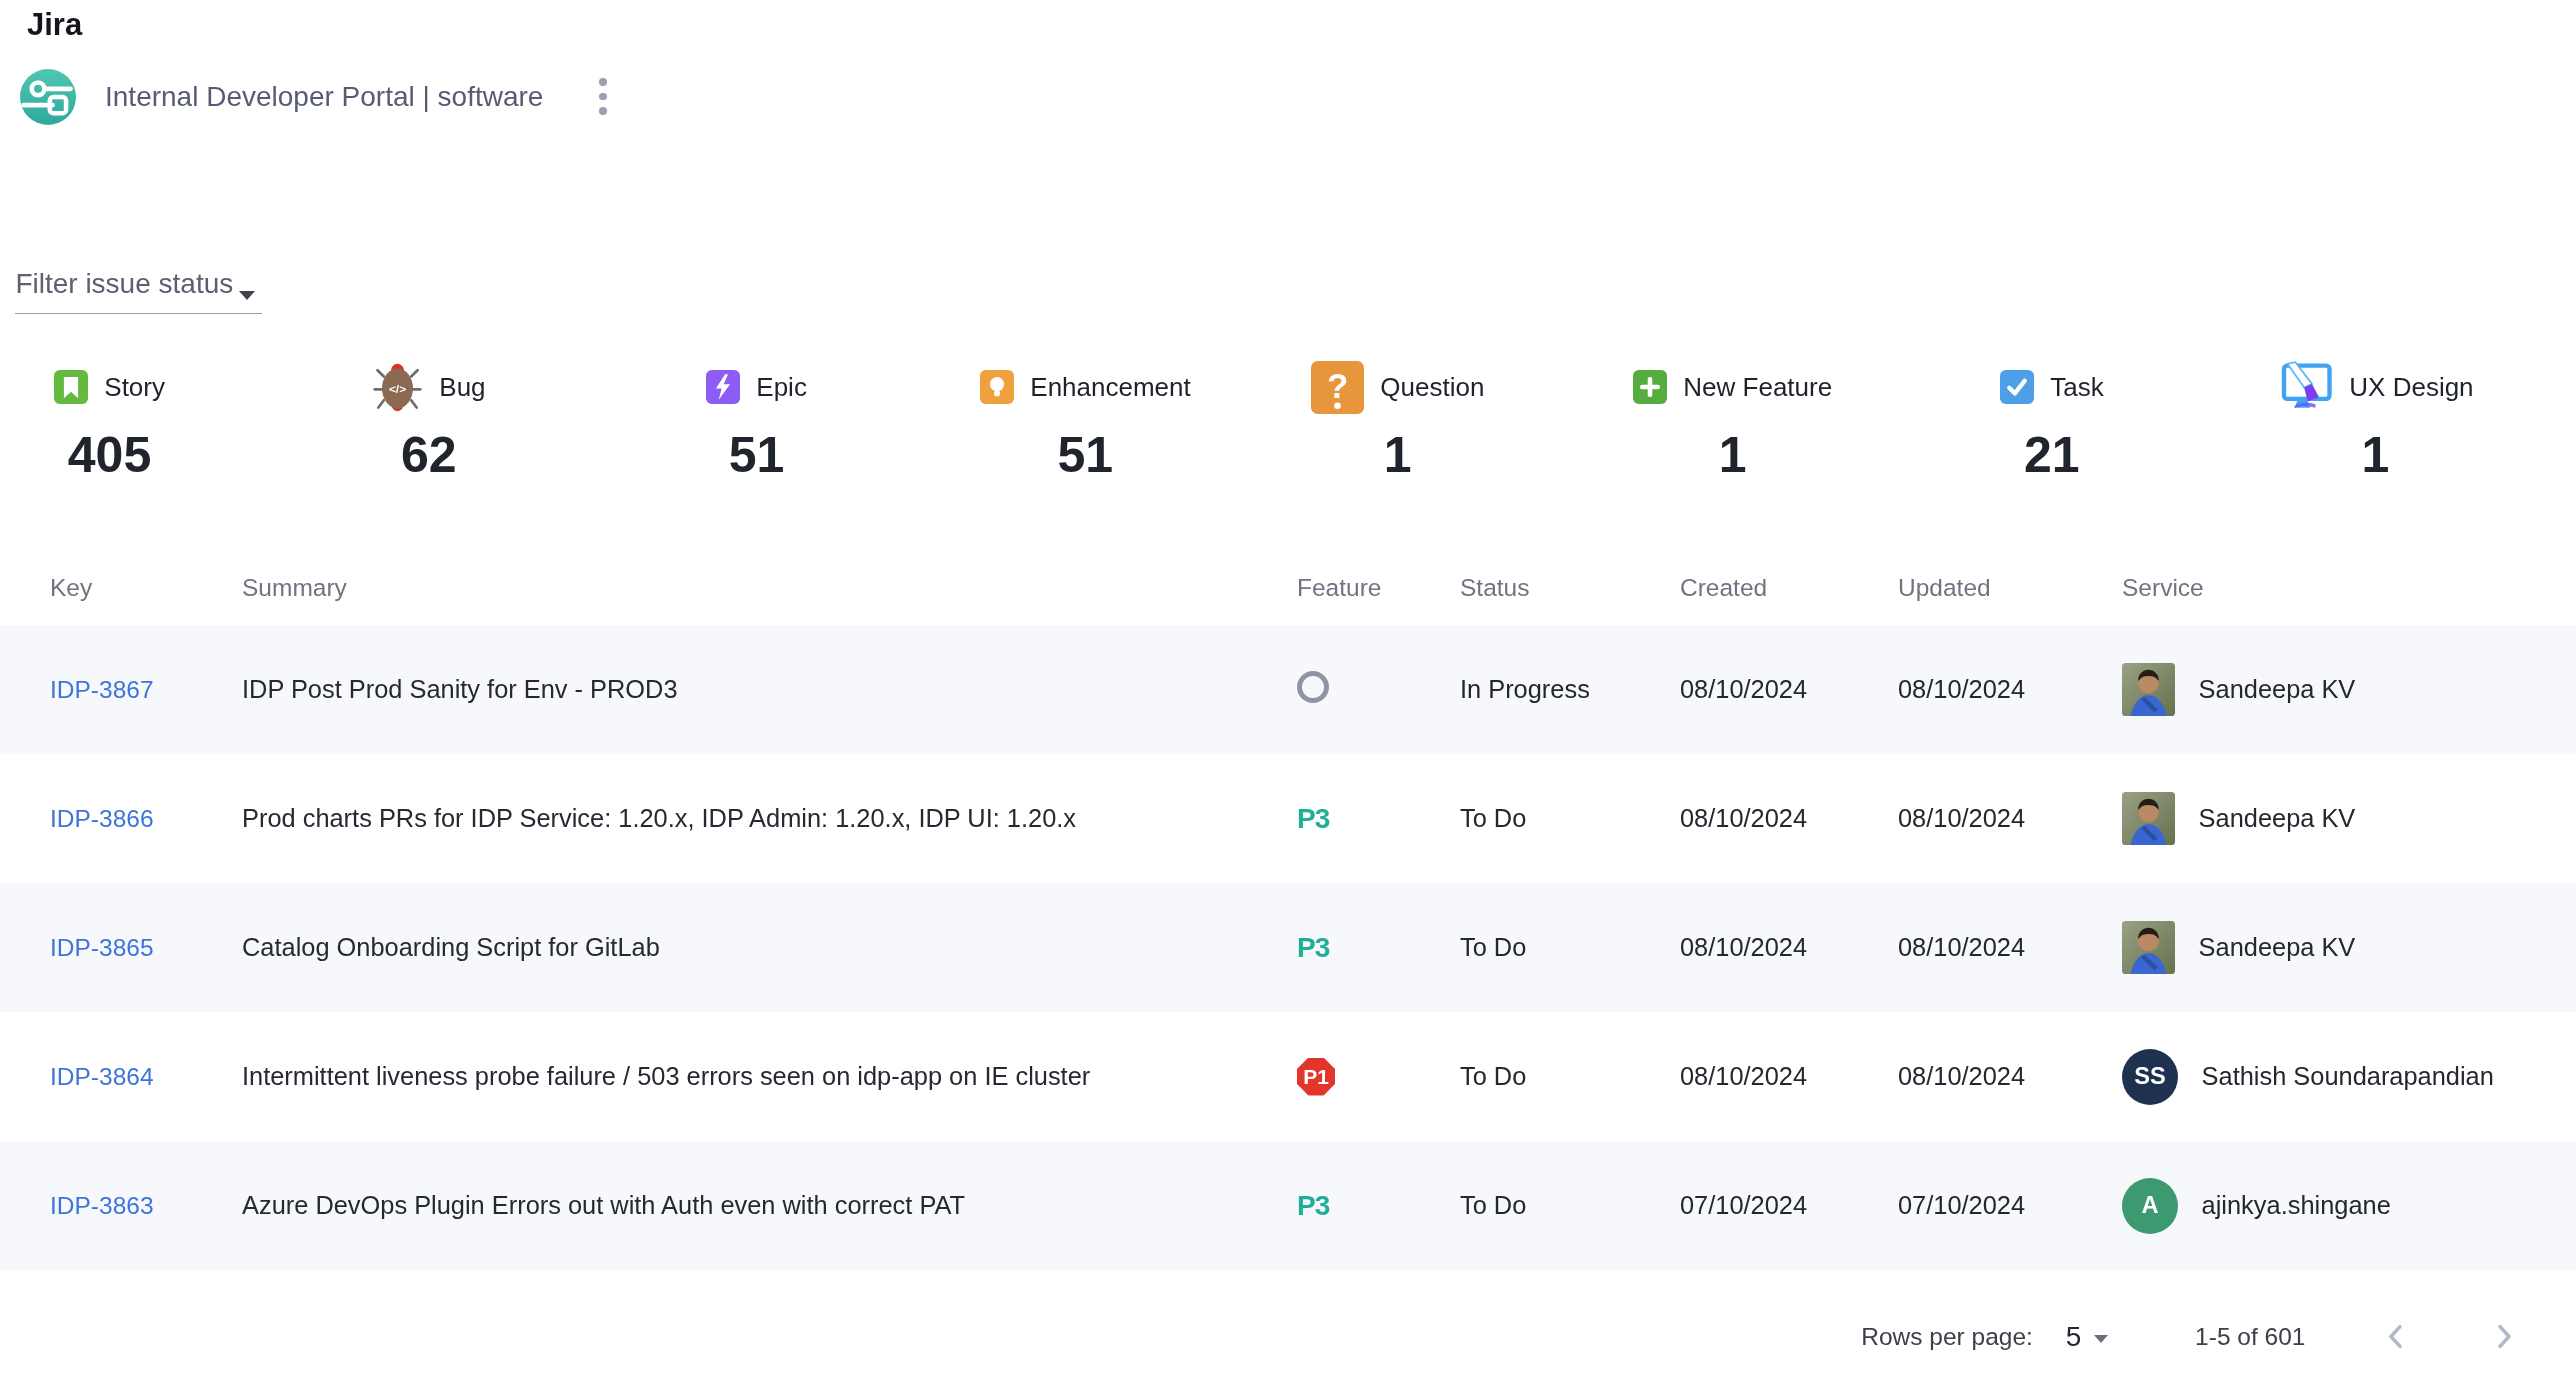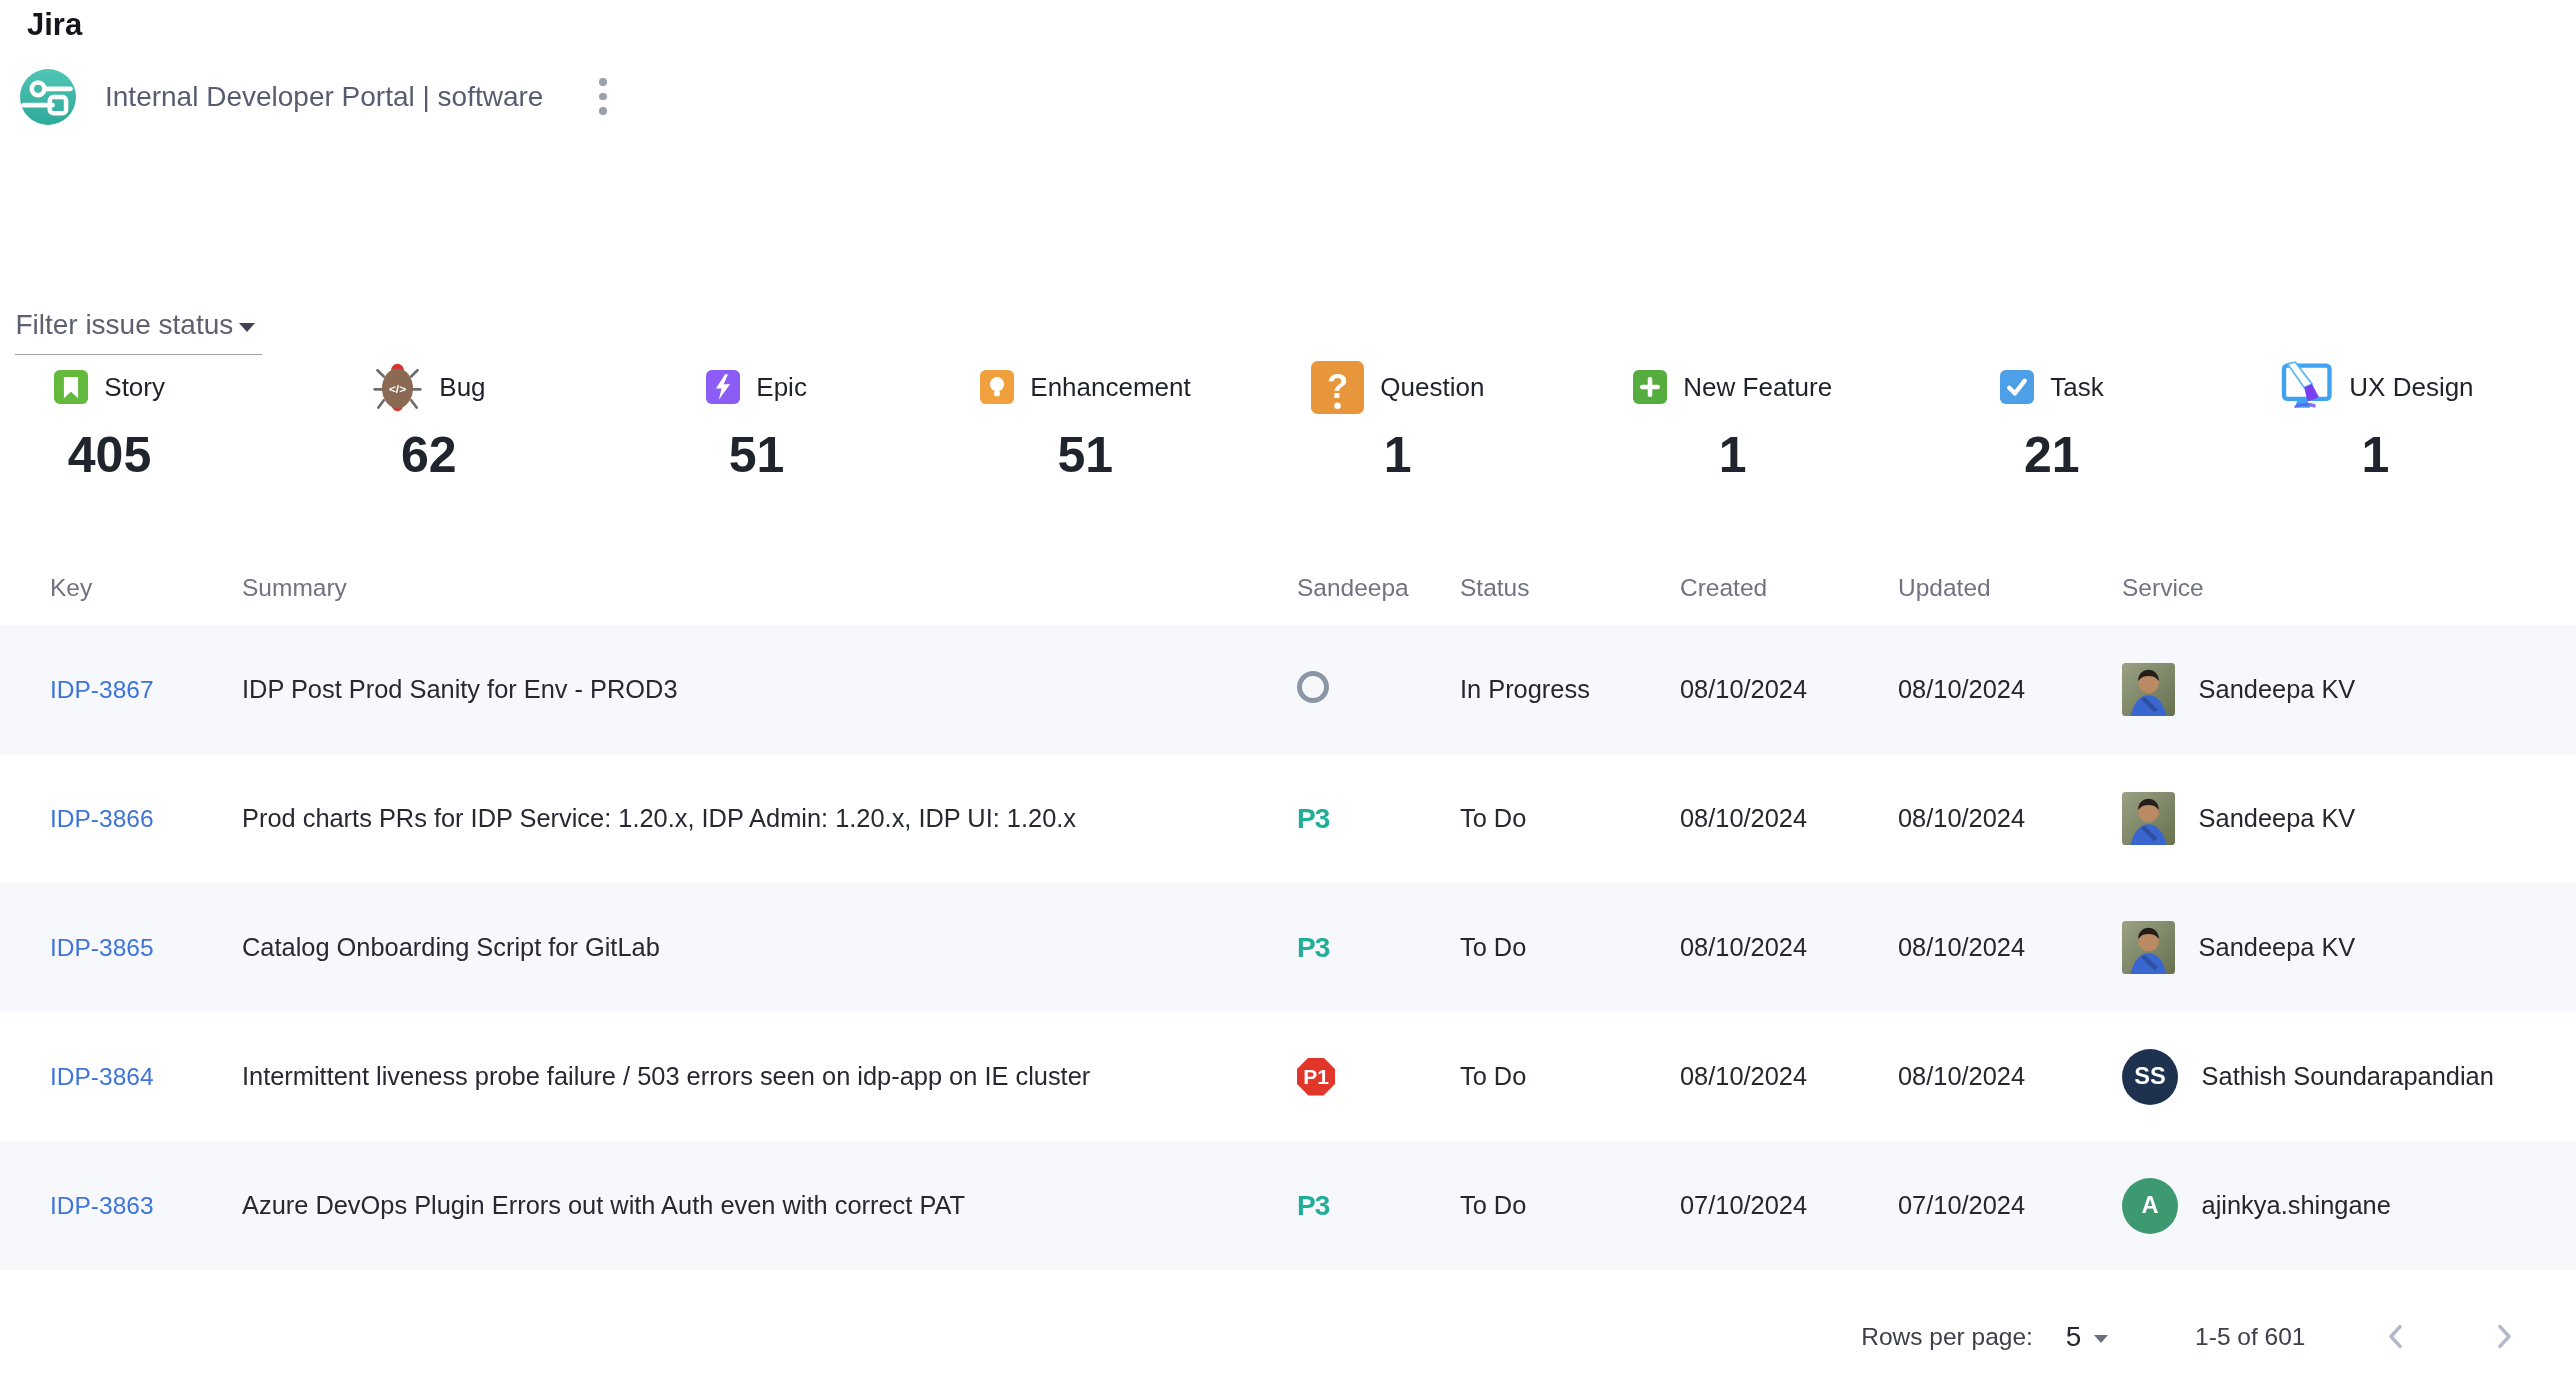--- a/index.html
+++ b/index.html
@@ -18,21 +18,21 @@
   .kebab i{width:7.3px;height:7.3px;border-radius:50%;background:#9aa0ad;display:block;}
   .open-btn{
     margin-left:auto;display:flex;align-items:center;gap:18px;
     padding:13.6px 27px;border:1.8px solid #bcc9f2;border-radius:7.3px;background:#fff;
     font-size:25.4px;color:#2160e8;font-family:inherit;cursor:pointer;
   }
   
   .filter{
     position:absolute;left:15.4px;top:268px;width:247px;
     padding-bottom:12.7px;border-bottom:1.8px solid #9a9fa9;
-    display:flex;align-items:center;cursor:pointer;margin-top:41px;
+    display:flex;align-items:flex-end;cursor:pointer;
   }
   .filter-label{font-size:28px;color:#5c6070;}
   .caret-down{width:0;height:0;border-left:8.2px solid transparent;border-right:8.2px solid transparent;border-top:9px solid #3f4350;margin-left:5.4px;margin-top:5.4px;}
   
   .tiles{position:absolute;left:0;top:349px;width:2576px;height:127px;}
   .tile{position:absolute;top:8px;display:flex;flex-direction:column;}
   .tile-head{display:flex;align-items:center;gap:16.3px;height:60px;}
   .tile-label{font-size:26px;color:#1e222b;white-space:nowrap;}
   .tile-count{font-size:50px;font-weight:700;color:#20242c;text-align:center;margin-top:9px;}
   .ticon{display:flex;align-items:center;justify-content:center;}
@@ -215,21 +215,21 @@
         <span class="tile-label">UX Design</span>
       </div>
       <div class="tile-count">1</div>
     </div>
   </div>
 
 <div class="issues-table">
   <div class="tgrid thead" id="thead">
       <div>Key</div>
       <div>Summary</div>
-      <div>Sandeepa</div>
+      <div>Feature</div>
       <div>Status</div>
       <div>Created</div>
       <div>Updated</div>
       <div>Service</div>
     </div>
   <div id="tbody">
       <div class="tgrid trow striped">
         <div><a class="key-link" href="#">IDP-3867</a></div>
         <div class="summary-cell">IDP Post Prod Sanity for Env - PROD3</div>
         <div><span class="prio-ring"></span></div>

